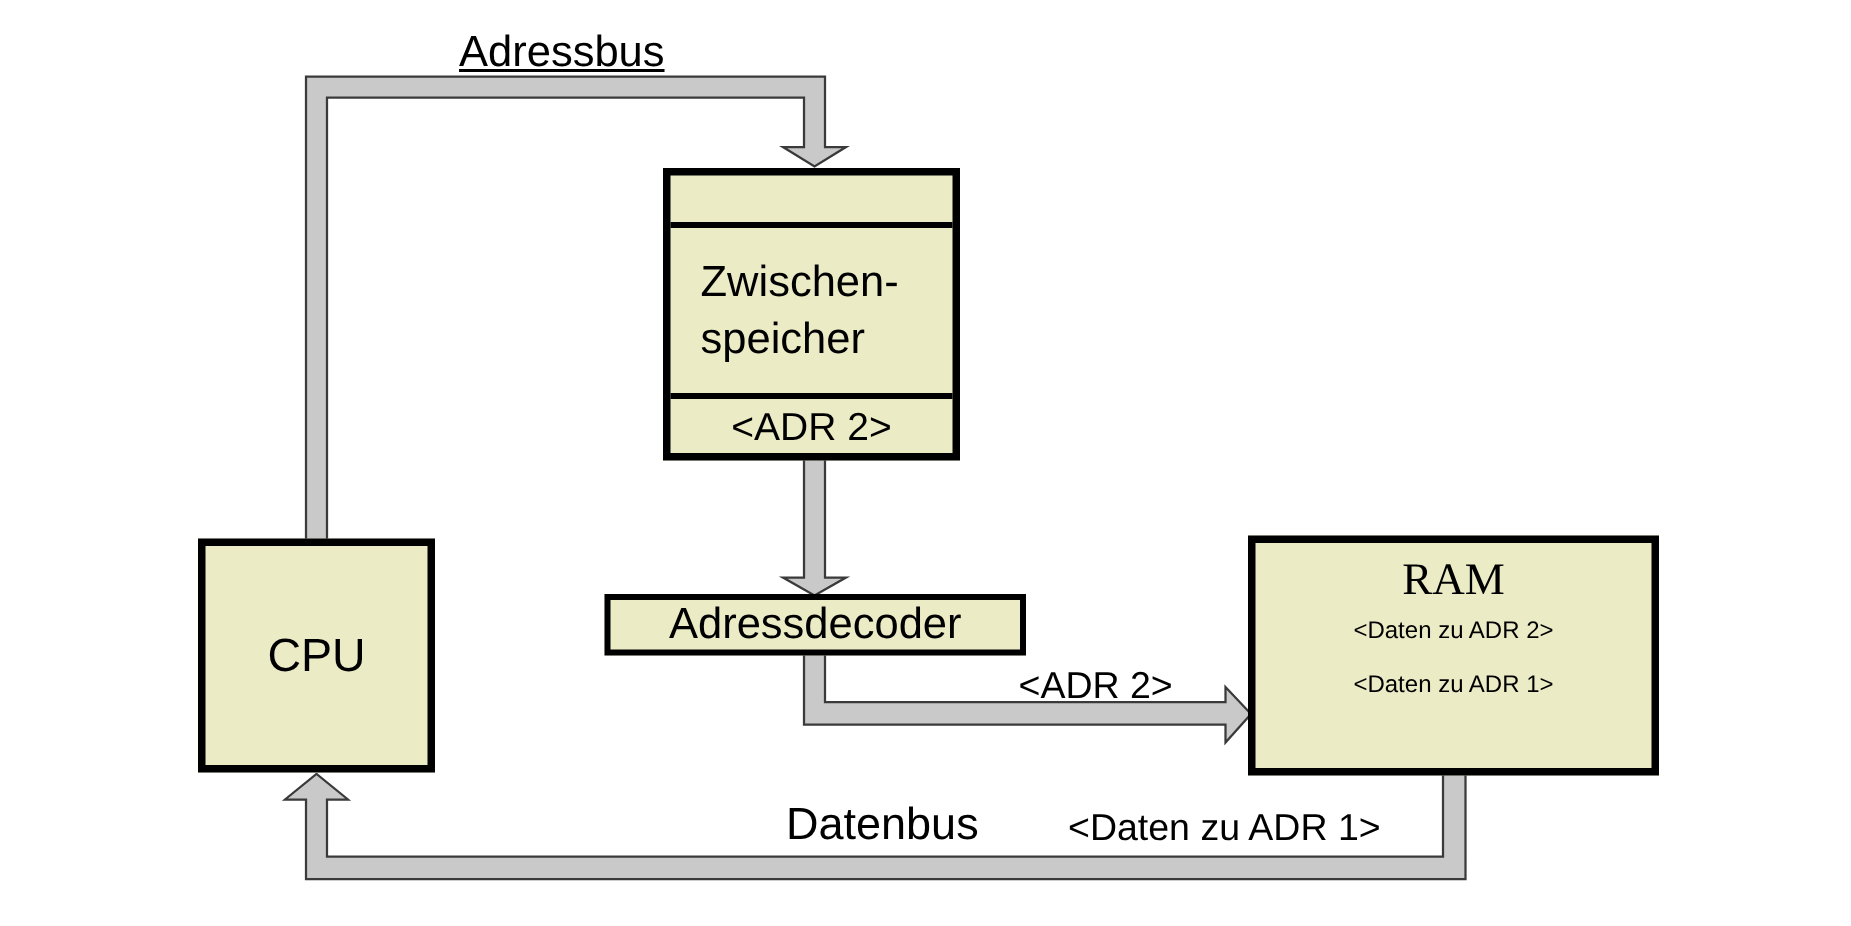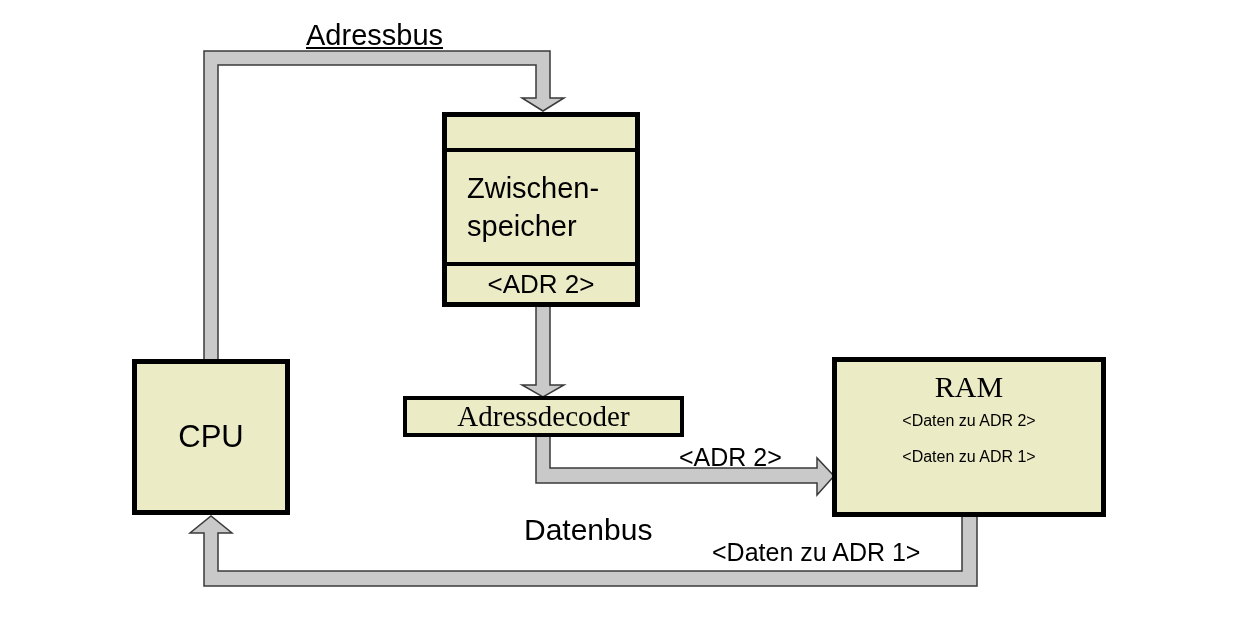--- a/index.html
+++ b/index.html
@@ -31,34 +31,34 @@
   .zsp { left: 442px; top: 112px; width: 198px; height: 195px; display: flex; flex-direction: column; }
   .zsp-top { height: 31px; border-bottom: 4px solid var(--box-border, #000); flex: 0 0 auto; }
   .zsp-mid { flex: 1 1 auto; border-bottom: 4px solid var(--box-border, #000);
              display: flex; flex-direction: column; justify-content: center;
              padding-left: 20px; font-size: 29px; line-height: 38px; }
   .zsp-reg { flex: 0 0 auto; height: 36px; display: flex; align-items: center; justify-content: center;
              font-size: 26px; }
 
   
   .dec { left: 403px; top: 396px; width: 281px; height: 41px; border-width: 4px;
-         display: flex; align-items: center; justify-content: center; font-size: 29px; font-family: Liberation Serif, serif; }
+         display: flex; align-items: center; justify-content: center; font-size: 29px; }
 
   
   .ram { left: 832px; top: 357px; width: 274px; height: 160px;
          display: flex; flex-direction: column; align-items: center; }
   .ram-title { font-size: 30px; margin-top: 9px; line-height: 32px; font-family: Liberation Serif, serif; }
   .ram-entry { font-size: 16px; line-height: 36px; }
   .ram-entry:first-of-type { margin-top: 6px; }
 
   
   .flabel { position: absolute; white-space: nowrap; }
   .lbl-adressbus { left: 306px; top: 19px; font-size: 29px; text-decoration: underline; }
   .lbl-adr2 { left: 679px; top: 443px; font-size: 25px; }
-  .lbl-datenbus { left: 524px; top: 513px; font-size: 30px; }
+  .lbl-datenbus { left: 524px; top: 533px; font-size: 30px; }
   .lbl-datenadr1 { left: 712px; top: 538px; font-size: 25px; }
 </style>
 </head>
 <body>
 
 <div class="canvas">
 
   <svg class="bus-svg" viewBox="0 0 1234 617">
 
     <polygon points="204,365 204,51 550,51 550,98 564,98 543,111 522,98 536,98 536,65 218,65 218,365"></polygon>

